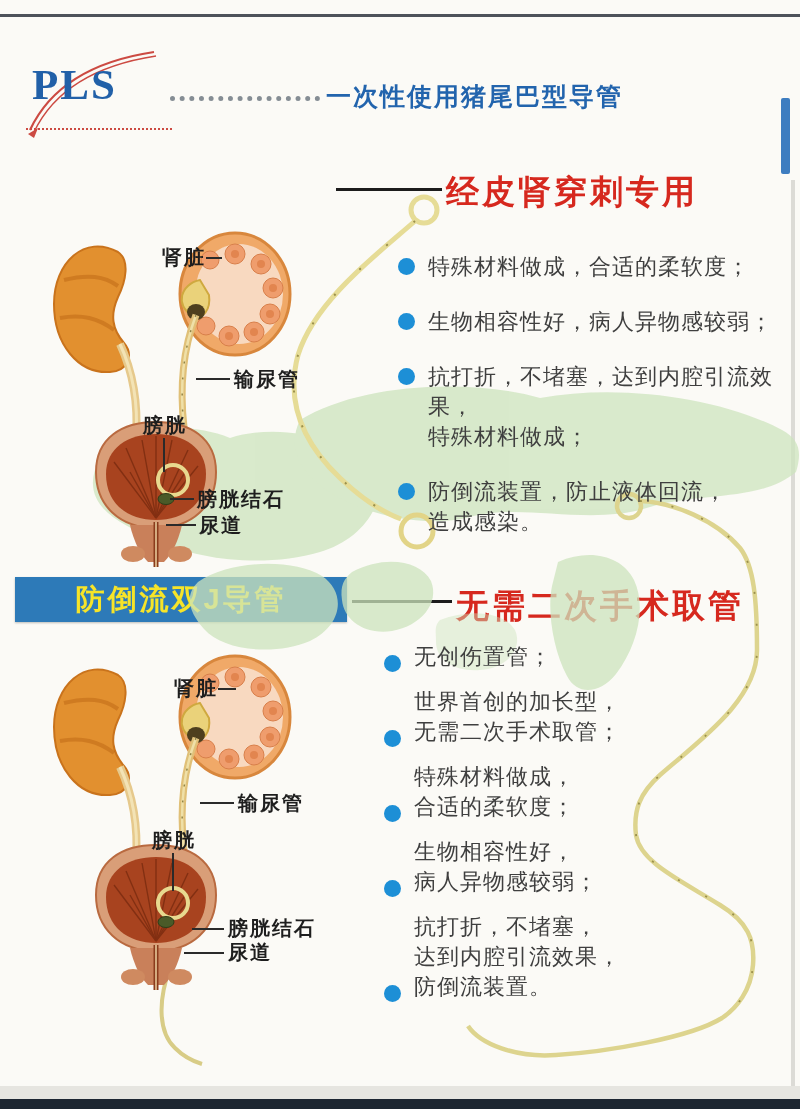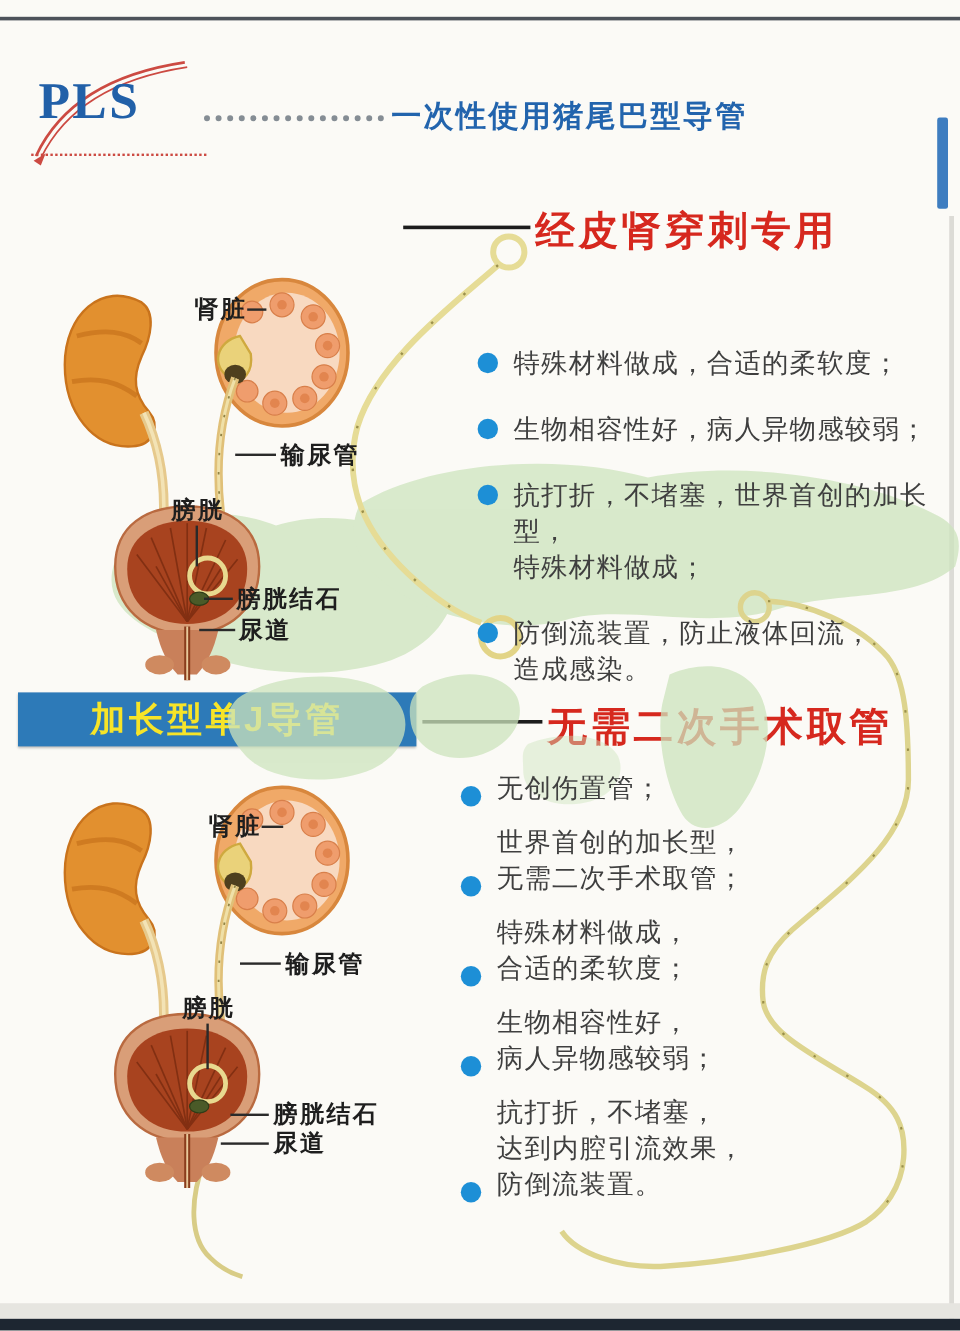--- a/index.html
+++ b/index.html
@@ -27,21 +27,21 @@
   .banner2 { left:15px; top:577px; width:332px; }
   .connector { position:absolute; height:3px; background:#1c1c1c; }
   .connector1 { left:336px; top:188px; width:106px; }
   .connector2 { left:352px; top:600px; width:100px; }
   .heading { position:absolute; font-size:33px; font-weight:bold; color:#d6281e; letter-spacing:3px; white-space:nowrap; }
   .heading1 { left:446px; top:170px; }
   .heading2 { left:456px; top:584px; }
 
   
   .bullets { position:absolute; list-style:none; z-index:3; }
-  .bullets1 { left:398px; top:252px; width:396px;margin-top:36px; }
+  .bullets1 { left:398px; top:252px; width:396px; }
   .bullets2 { left:384px; top:642px; width:350px; }
   .bullets li { display:flex; gap:13px; }
   .bullets1 li { margin-bottom:25px; }
   .bullets2 li { margin-bottom:15px;align-items:flex-end; }
   .dot { flex:0 0 auto; width:17px; height:17px; border-radius:50%; background:#1d8fd6; margin-top:6px; }
   .btxt { font-size:22px; line-height:30px; color:#3f3f3f; letter-spacing:1px; }
 
   
   .anatomy { position:absolute; z-index:2; }
   .anatomy1 { left:30px; top:222px; width:360px; height:345px; }
@@ -113,21 +113,21 @@
     </li>
     <li>
       <span class="dot"></span>
       <div class="btxt">
           <div>生物相容性好，病人异物感较弱；</div>
         </div>
     </li>
     <li>
       <span class="dot"></span>
       <div class="btxt">
-        <div>抗打折，不堵塞，世界首创的加长型，</div>
+        <div>抗打折，不堵塞，达到内腔引流效果，</div>
         <div>特殊材料做成；</div>
       </div>
     </li>
     <li>
       <span class="dot"></span>
       <div class="btxt">
         <div>防倒流装置，防止液体回流，</div>
         <div>造成感染。</div>
       </div>
     </li>
@@ -207,21 +207,21 @@
   <div class="leadline" style="left:206px; top:257px; width:16px; height:2px;"></div>
   <div class="leadline" style="left:196px; top:378px; width:34px; height:2px;"></div>
   <div class="alabel" style="left:234px; top:366px;">输尿管</div>
   <div class="alabel" style="left:143px; top:412px;">膀胱</div>
   <div class="leadline" style="left:163px; top:438px; width:2px; height:34px;"></div>
   <div class="leadline" style="left:170px; top:498px; width:24px; height:2px;"></div>
   <div class="alabel" style="left:197px; top:486px;">膀胱结石</div>
   <div class="leadline" style="left:166px; top:524px; width:30px; height:2px;"></div>
   <div class="alabel" style="left:199px; top:512px;">尿道</div>
 
-  <div class="banner banner2">加长型单J导管</div>
+  <div class="banner banner2">防倒流双J导管</div>
   <div class="connector connector2"></div>
   <div class="heading heading2">无需二次手术取管</div>
 
   <ul class="bullets bullets2">
     <li>
       <span class="dot"></span>
       <div class="btxt">
           <div>无创伤置管；</div>
         </div>
     </li>

